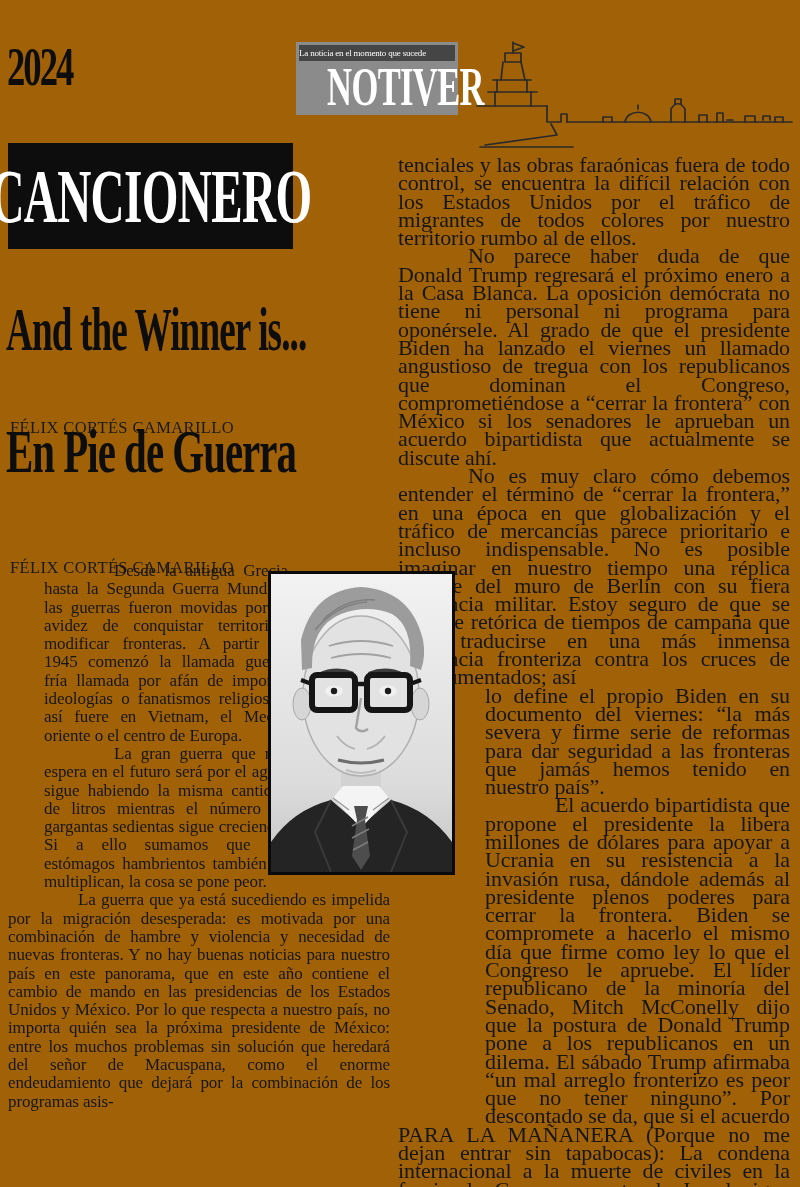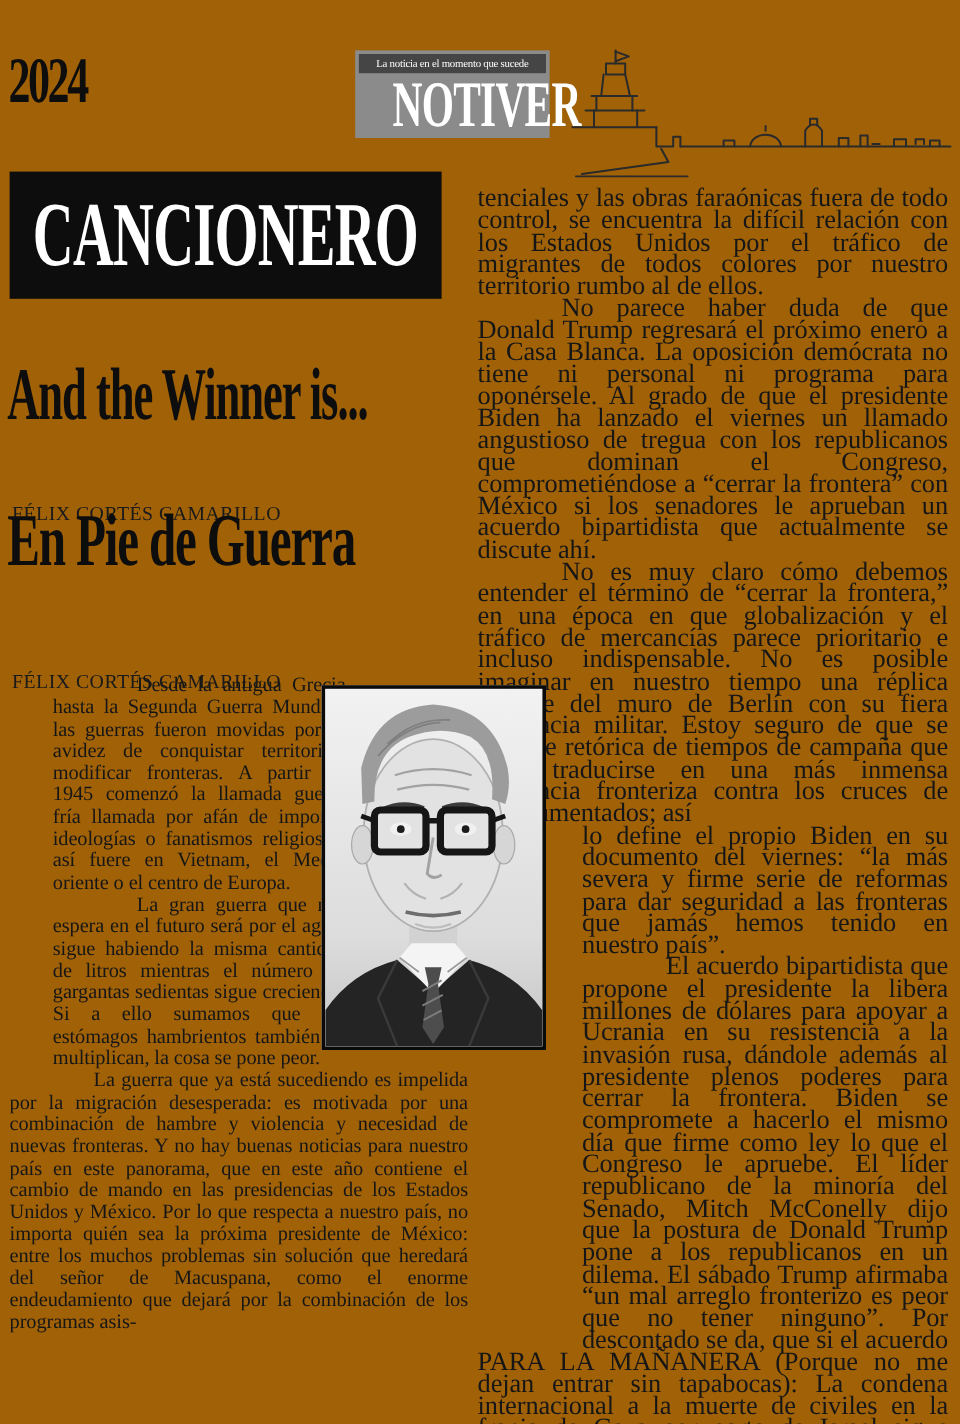--- a/index.html
+++ b/index.html
@@ -12,32 +12,32 @@
     position:absolute;left:7px;top:40px;
     font-size:54px;font-weight:bold;letter-spacing:-3px;line-height:1;
     transform:scaleX(0.68);transform-origin:left top;color:#0d0d0d;
   }
   .logo{
     position:absolute;left:296px;top:42px;width:162px;height:73px;
     background:#8b8b8b;box-sizing:border-box;padding:3px;
   }
   .logo-tagline{
     width:100%;height:16px;background:#454545;color:#ffffff;
-    font-size:9px;line-height:16px;text-align:center;letter-spacing:-0.2px;
+    font-size:9px;line-height:16px;text-align:left;letter-spacing:-0.2px;
     white-space:nowrap;overflow:hidden;
   }
   .logo-name{
     width:100%;text-align:center;color:#ffffff;font-weight:bold;
     font-size:54px;line-height:52px;transform:scaleX(0.64);transform-origin:center top;
     letter-spacing:-1px;
   }
   .skyline{position:absolute;left:475px;top:40px;}
   
   .section-box{
-    position:absolute;left:8px;top:143px;width:360px;height:106px;
+    position:absolute;left:8px;top:143px;width:285px;height:106px;
     background:#0d0d0d;display:flex;align-items:center;justify-content:center;
   }
   .section-title{
     color:#ffffff;font-weight:bold;font-size:76px;line-height:1;
     letter-spacing:-1px;transform:scaleX(0.62);transform-origin:center center;
     white-space:nowrap;
   }
   .headline-en{
     position:absolute;left:6px;top:298px;margin:0;color:#0d0d0d;
     font-size:62px;line-height:1;font-weight:bold;letter-spacing:-1.5px;

